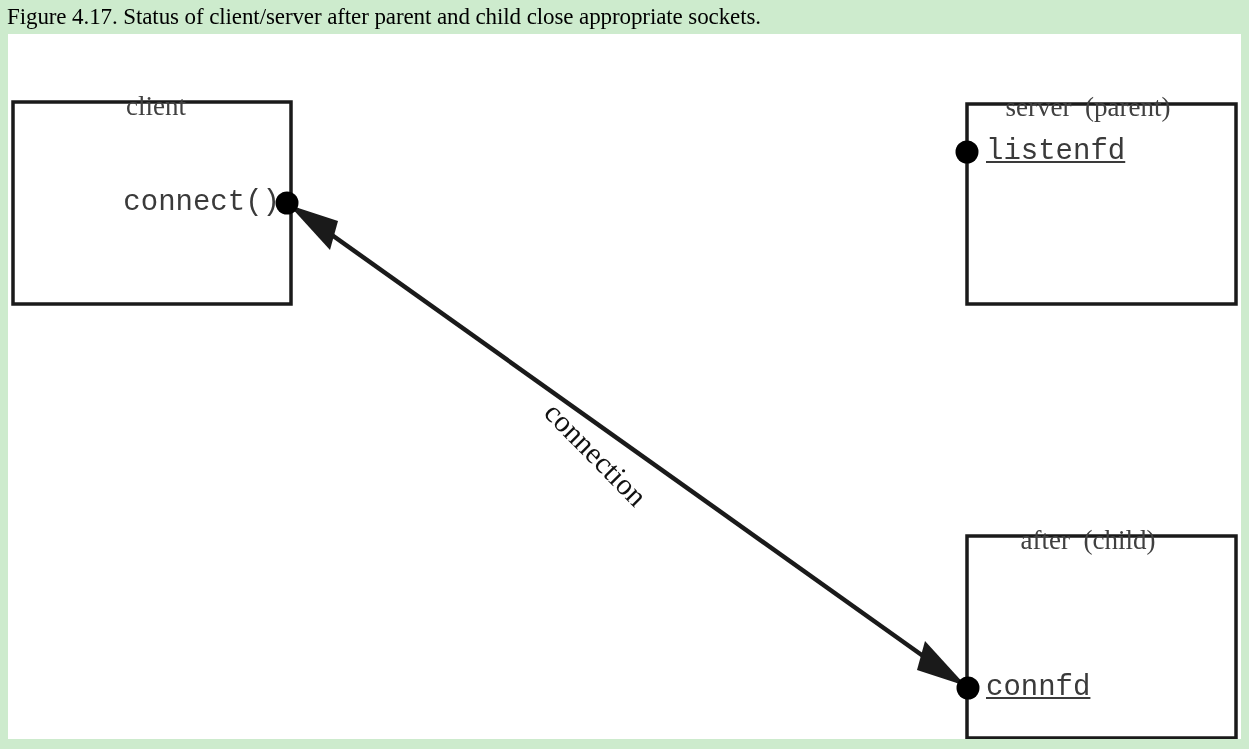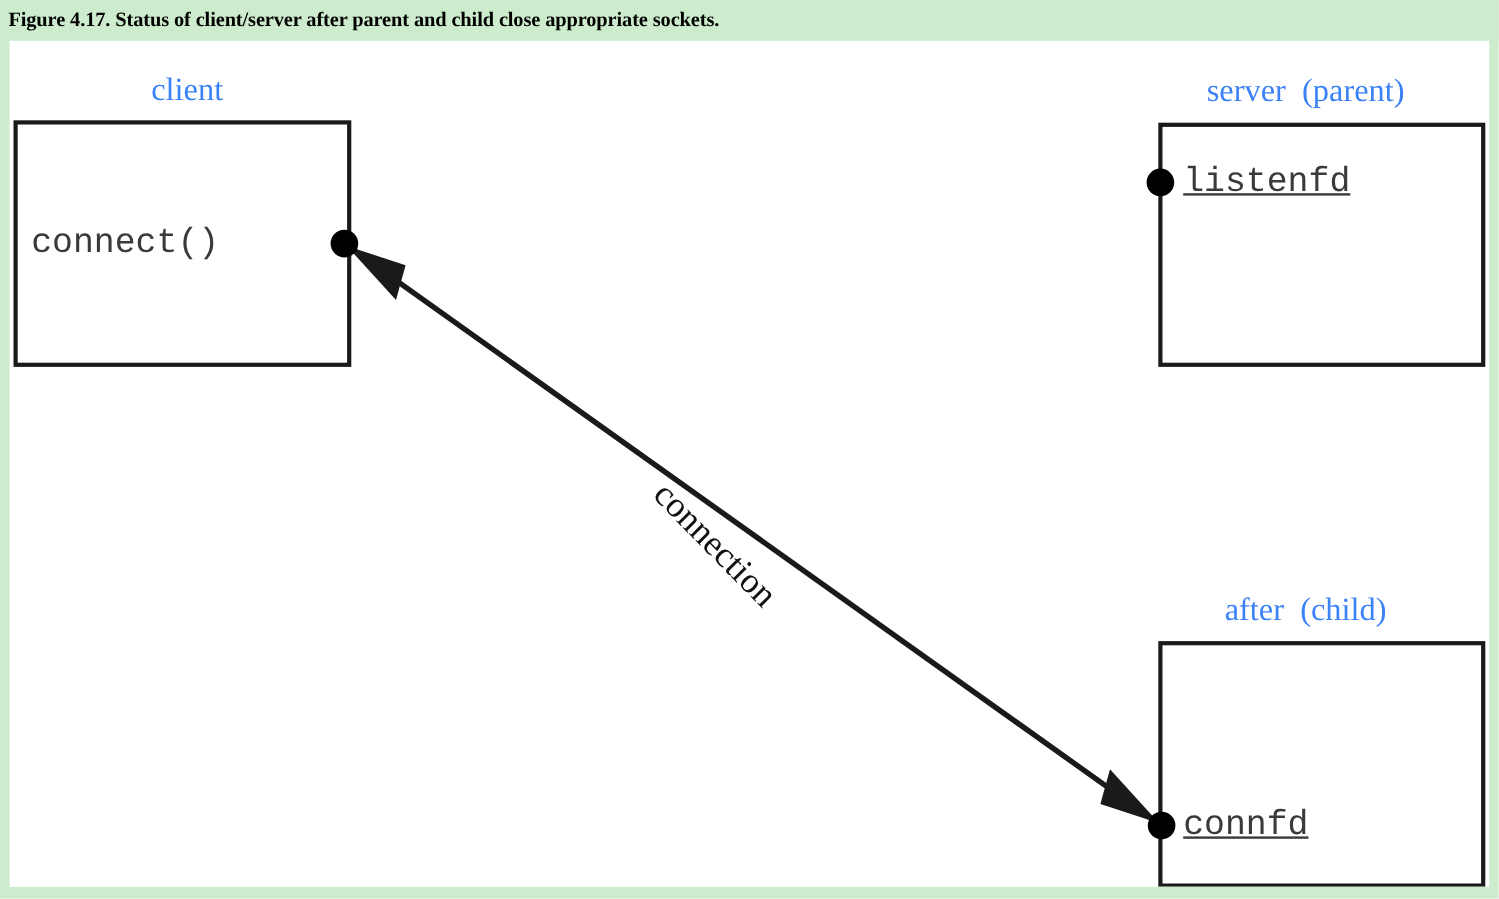--- a/index.html
+++ b/index.html
@@ -26,22 +26,22 @@
     height: 34px;
     background: #cdebcd;
     box-sizing: border-box;
   }
   #caption-text {
     position: absolute;
     left: 7px;
     top: 1px;
     width: 1240px;
     font-family: "Liberation Serif", "DejaVu Serif", serif;
-    font-weight: bold;
-    font-size: 17px;
+    font-weight: normal;
+    font-size: 23px;
     line-height: 31px;
     color: #000000;
     white-space: nowrap;
     letter-spacing: -0.1px;
   }
 
   
   #figure-canvas {
     position: absolute;
     left: 8px;
@@ -61,23 +61,24 @@
     height: 705px;
     display: block;
   }
 
   
   .box-caption {
     position: absolute;
     font-family: "Liberation Serif", "DejaVu Serif", serif;
     font-size: 27px;
     line-height: 30px;
-    color: #3b82f6;
+    color: #404040;
     white-space: pre;
     text-align: center;
+    margin-top: 32px;
   }
   #client-caption {
     left: 4px;
     top: 25px;
     width: 288px;
   }
   #server-parent-caption {
     left: 940px;
     top: 26px;
     width: 280px;
@@ -94,20 +95,21 @@
     font-family: "Liberation Mono", "DejaVu Sans Mono", monospace;
     font-size: 29px;
     line-height: 32px;
     color: #3a3a3a;
     white-space: pre;
   }
   #connect-label {
     left: 18px;
     top: 153px;
     width: 254px;
+    text-align: right;
   }
   #listenfd-label {
     left: 978px;
     top: 102px;
     text-align: left;
     text-decoration: underline;
   }
   #connfd-label {
     left: 978px;
     top: 638px;

